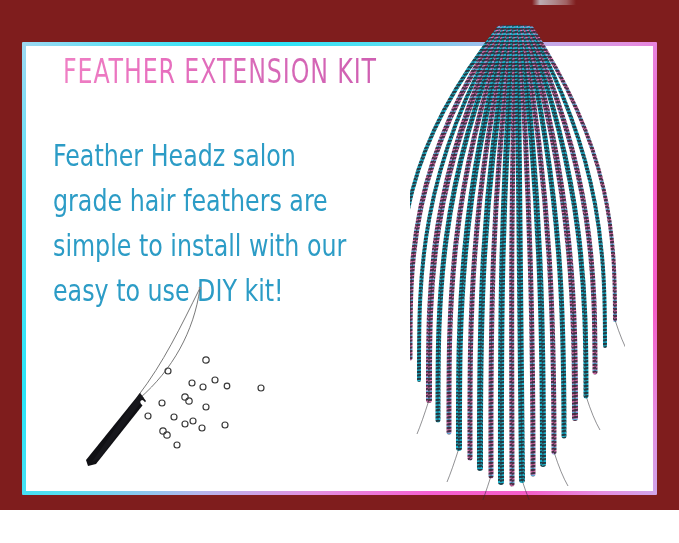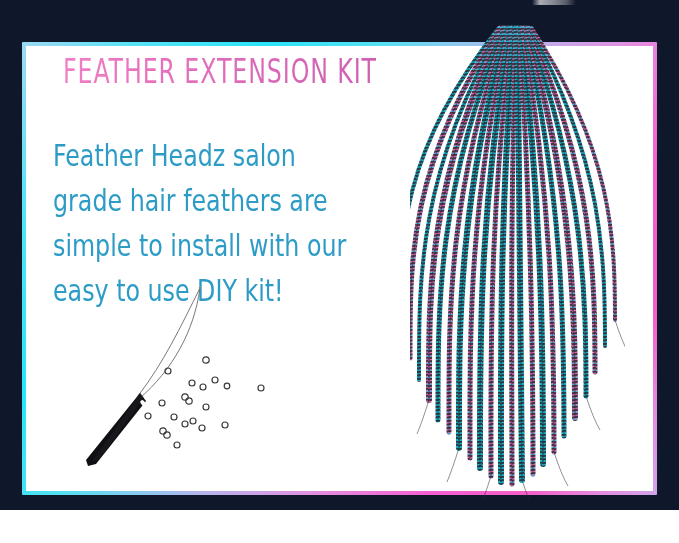--- a/index.html
+++ b/index.html
@@ -2,21 +2,21 @@
 <html><head>
 <meta charset="utf-8">
 <style>
   html,body{margin:0;padding:0;}
   body{
     width:679px;height:543px;
     background:#ffffff;
     font-family:"Liberation Sans", sans-serif;
     overflow:hidden;
   }
-  #stage{position:relative;width:679px;height:510px;background:#0f172a;}
+  #stage{position:relative;width:679px;height:510px;background:#7f1d1d;}
 
   
   .frame-wrap{
     position:absolute;
     left:22px; top:42px;
     width:635px; height:453px;
   }
   .frame-grad{
     position:absolute; inset:0;
     background:

